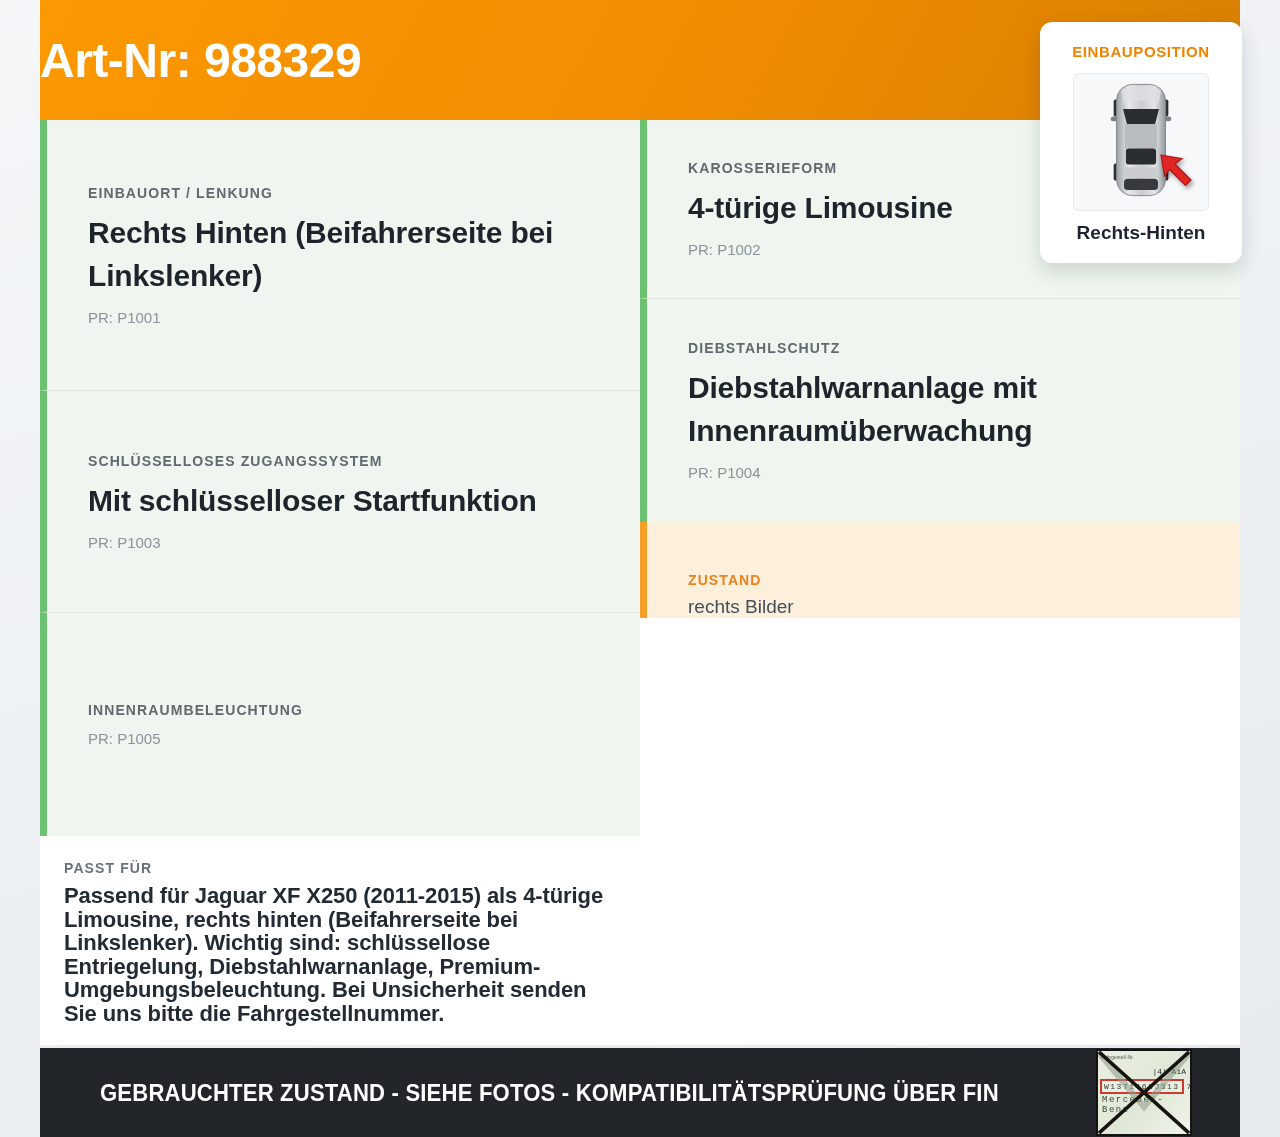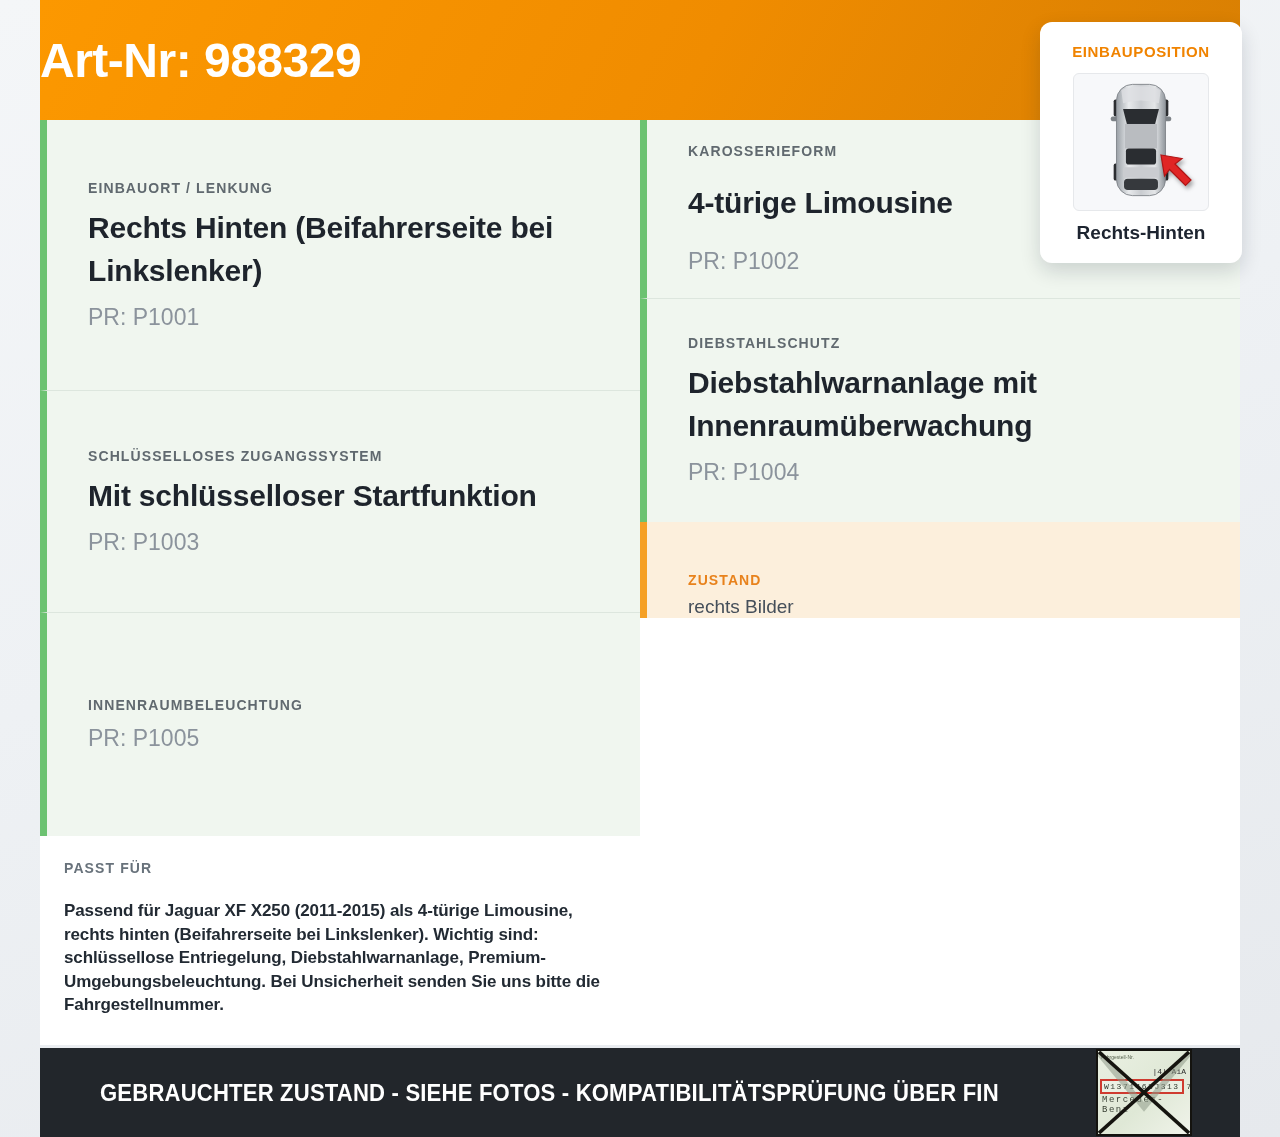--- a/index.html
+++ b/index.html
@@ -31,35 +31,35 @@
   }
   .feature + .feature { border-top:1px solid #dde6de; }
   .sec-label {
     font-size:14px; font-weight:700; letter-spacing:1.1px;
     color:#60696f; text-transform:uppercase;
   }
   .sec-title {
     margin-top:10px; font-size:30px; font-weight:700; color:#1e242c;
     line-height:43px; letter-spacing:-0.2px;
   }
-  .sec-pr { margin-top:12px; font-size:23px; font-weight:500; color:#8b939c; }
-
-  .h270 { height:270px; } .h222 { height:222px; } .h224 { height:224px; } .h178 { height:178px;gap:12px; }
+  .sec-pr { margin-top:12px; font-size:15px; font-weight:500; color:#8b939c; }
+
+  .h270 { height:270px; } .h222 { height:222px; } .h224 { height:224px; } .h178 { height:178px; }
 
   .zustand {
     height:96px; background:#fcefdc; border-left:7px solid #f5a025;
     padding:0 40px 0 41px; display:flex; flex-direction:column; justify-content:flex-end;
   }
   .zustand .sec-label { color:#e8821c; }
   .zustand-value { margin-top:8px; font-size:19px; font-weight:500; color:#454f5a; }
 
   .passt { background:#ffffff; padding:24px 26px 0 24px; height:209px; }
   .passt .sec-label { color:#68727b; }
   .passt-text {
-    margin-top:23px; font-size:17px; font-weight:700; color:#222a33;
+    margin-top:8px; font-size:22px; font-weight:700; color:#222a33;
     line-height:23.5px; max-width:578px; letter-spacing:-0.1px;
   }
 
   
   .pos-card {
     position:absolute; left:1000px; top:22px; width:202px; height:241px;
     background:#ffffff; border-radius:12px;
     box-shadow:0 8px 20px rgba(15,23,42,0.16);
     text-align:center; z-index:5;
   }

